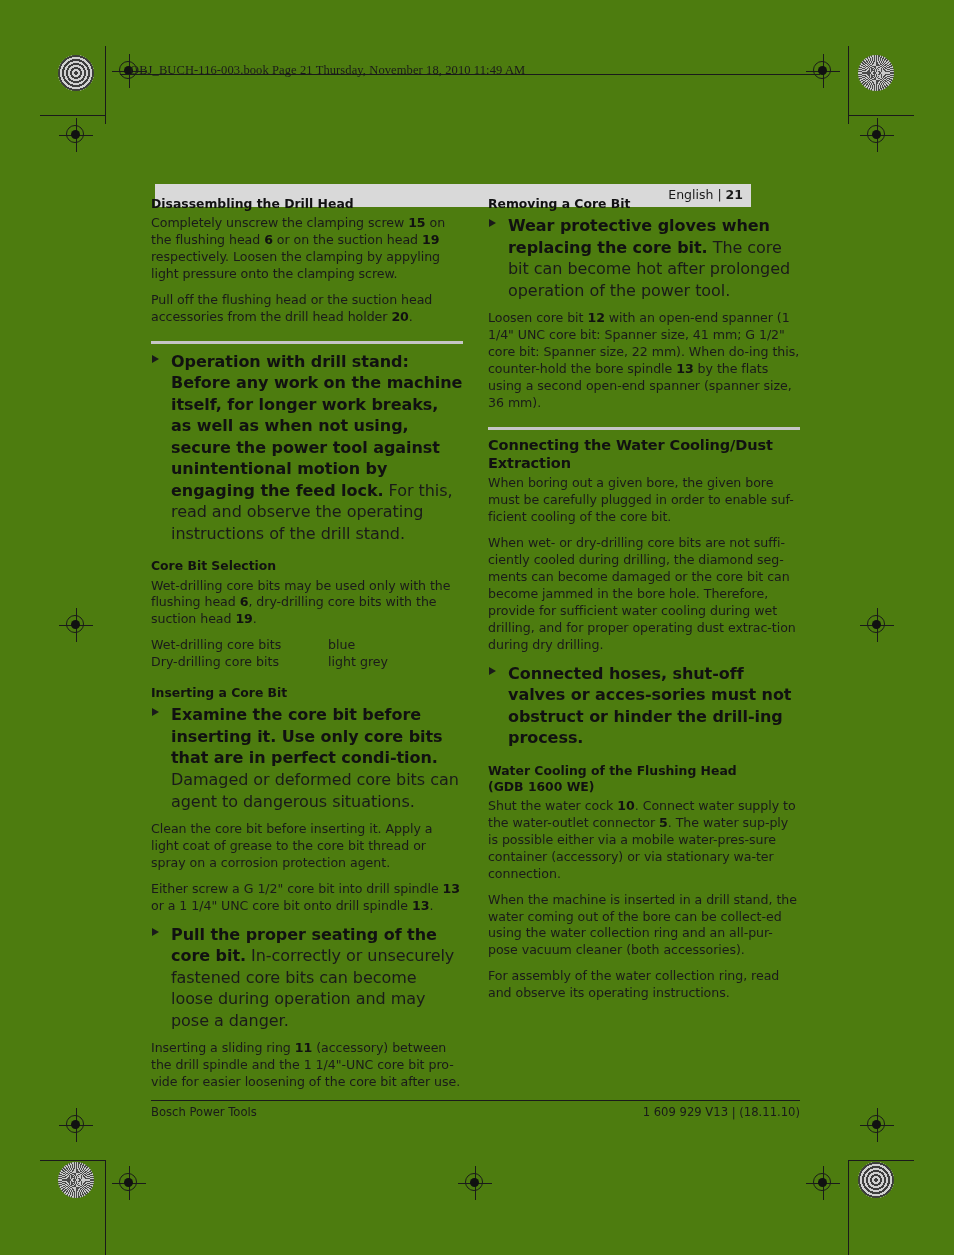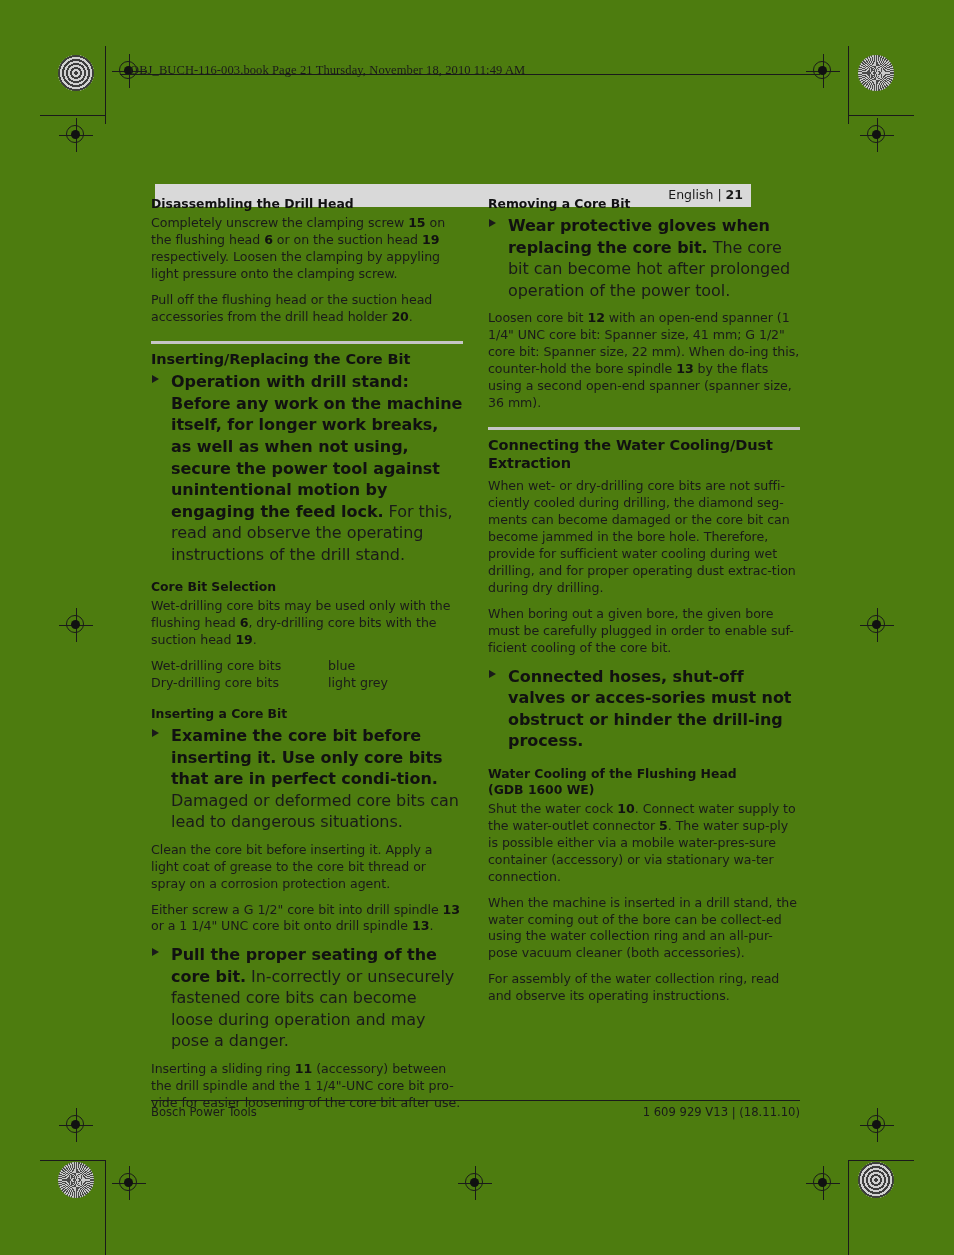--- a/index.html
+++ b/index.html
@@ -307,21 +307,20 @@
 
     <div class="col col-left">
 
       <div class="h2 first">Disassembling the Drill Head</div>
 
       <p class="para"><span>Completely unscrew the clamping screw </span><b>15</b><span> on the flushing head </span><b>6</b><span> or on the suction head </span><b>19</b><span> respectively. Loosen the clamping by appyling light pressure onto the clamping screw.</span></p>
 
       <p class="para"><span>Pull off the flushing head or the suction head accessories from the drill head holder </span><b>20</b><span>.</span></p>
 
       <div class="rule"></div>
-      <div class="h1">Inserting/Replacing the Core Bit</div>
 
       <div class="bullet">
         <span class="tri"></span>
         <span class="btxt"><b>Operation with drill stand: Before any work on the machine itself, for longer work breaks, as well as when not using, secure the power tool against unintentional motion by engaging the feed lock.</b><span> For this, read and observe the operating instructions of the drill stand.</span></span>
       </div>
 
       <div class="h2">Core Bit Selection</div>
 
       <p class="para"><span>Wet-drilling core bits may be used only with the flushing head </span><b>6</b><span>, dry-drilling core bits with the suction head </span><b>19</b><span>.</span></p>
 
@@ -334,21 +333,21 @@
         <div class="row">
           <span class="c1">Dry-drilling core bits</span>
           <span class="c2">light grey</span>
         </div>
       </div>
 
       <div class="h2">Inserting a Core Bit</div>
 
       <div class="bullet">
         <span class="tri"></span>
-        <span class="btxt"><b>Examine the core bit before inserting it. Use only core bits that are in perfect condi-tion.</b><span> Damaged or deformed core bits can lead to dangerous situations.</span></span>
+        <span class="btxt"><b>Examine the core bit before inserting it. Use only core bits that are in perfect condi-tion.</b><span> Damaged or deformed core bits can agent to dangerous situations.</span></span>
       </div>
 
       <p class="para">Clean the core bit before inserting it. Apply a light coat of grease to the core bit thread or spray on a corrosion protection agent.</p>
 
       <p class="para"><span>Either screw a G 1/2" core bit into drill spindle </span><b>13</b><span> or a 1 1/4" UNC core bit onto drill spindle </span><b>13</b><span>.</span></p>
 
       <div class="bullet">
         <span class="tri"></span>
         <span class="btxt"><b>Pull the proper seating of the core bit.</b><span> In-correctly or unsecurely fastened core bits can become loose during operation and may pose a danger.</span></span>
       </div>
@@ -364,23 +363,23 @@
       <div class="bullet">
         <span class="tri"></span>
         <span class="btxt"><b>Wear protective gloves when replacing the core bit.</b><span> The core bit can become hot after prolonged operation of the power tool.</span></span>
       </div>
 
       <p class="para"><span>Loosen core bit </span><b>12</b><span> with an open-end spanner (1 1/4" UNC core bit: Spanner size, 41 mm; G 1/2" core bit: Spanner size, 22 mm). When do-ing this, counter-hold the bore spindle </span><b>13</b><span> by the flats using a second open-end spanner (spanner size, 36 mm).</span></p>
 
       <div class="rule"></div>
       <div class="h1">Connecting the Water Cooling/Dust Extraction</div>
 
+      <p class="para">When boring out a given bore, the given bore must be carefully plugged in order to enable suf-ficient cooling of the core bit.</p>
+
       <p class="para" style="margin-top:6px;">When wet- or dry-drilling core bits are not suffi-ciently cooled during drilling, the diamond seg-ments can become damaged or the core bit can become jammed in the bore hole. Therefore, provide for sufficient water cooling during wet drilling, and for proper operating dust extrac-tion during dry drilling.</p>
-
-      <p class="para">When boring out a given bore, the given bore must be carefully plugged in order to enable suf-ficient cooling of the core bit.</p>
 
       <div class="bullet">
         <span class="tri"></span>
         <span class="btxt"><b>Connected hoses, shut-off valves or acces-sories must not obstruct or hinder the drill-ing process.</b></span>
       </div>
 
       <div class="h2">
         <span>Water Cooling of the Flushing Head</span><br>
         <span>(GDB 1600 WE)</span>
       </div>

